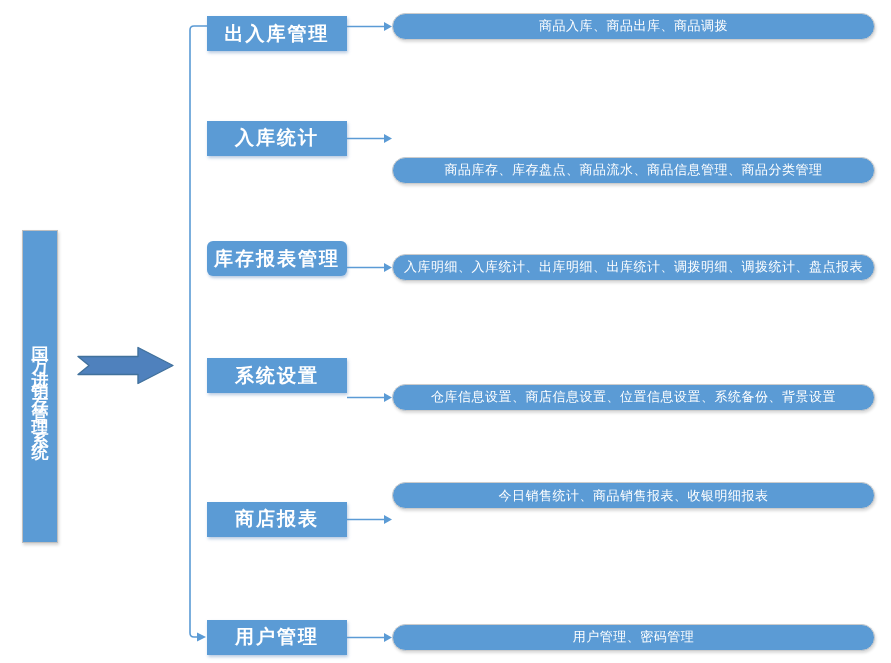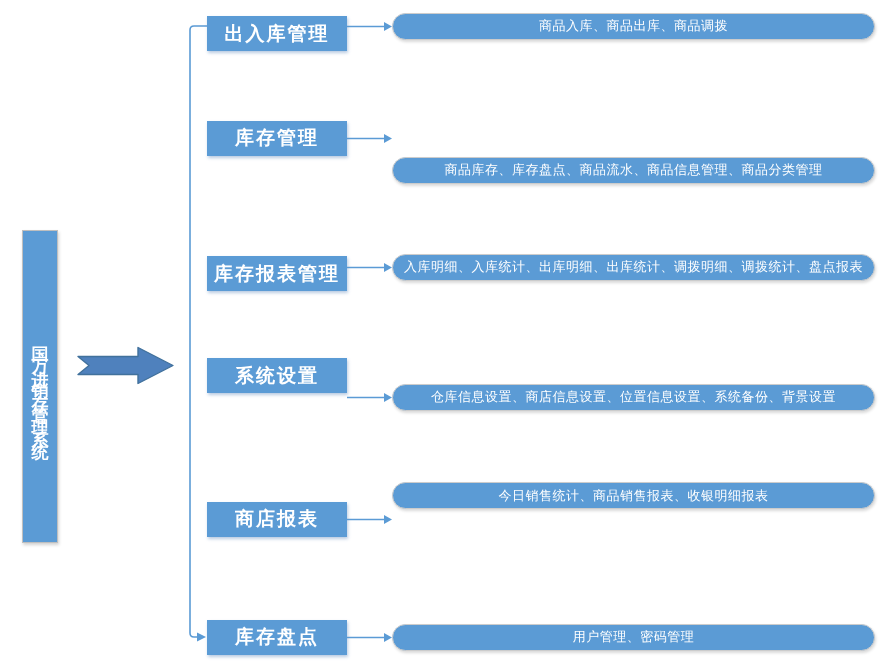--- a/index.html
+++ b/index.html
@@ -136,33 +136,33 @@
         <line x1="0" y1="6.5" x2="37" y2="6.5" style="stroke:var(--connector); stroke-width:1.6;"></line>
         <polygon points="37,2 45,6.5 37,11" style="fill:var(--connector);"></polygon>
       </svg>
       <div class="pill" style="top: 12.5px;">
         <span class="pill-label">商品入库、商品出库、商品调拨</span>
       </div>
     </div>
 
     <div>
       <div class="branch-box" style="top: 120.5px;">
-        <span class="branch-label">库存管理</span>
+        <span class="branch-label">入库统计</span>
       </div>
       <svg class="row-arrow" width="46" height="13" viewBox="0 0 46 13" style="top: 131.5px;">
         <line x1="0" y1="6.5" x2="37" y2="6.5" style="stroke:var(--connector); stroke-width:1.6;"></line>
         <polygon points="37,2 45,6.5 37,11" style="fill:var(--connector);"></polygon>
       </svg>
       <div class="pill" style="top: 124.5px; margin-top: 32px;">
         <span class="pill-label">商品库存、库存盘点、商品流水、商品信息管理、商品分类管理</span>
       </div>
     </div>
 
     <div>
-      <div class="branch-box" style="top: 256px;">
+      <div class="branch-box" style="top: 241px; border-radius: 6px;">
         <span class="branch-label">库存报表管理</span>
       </div>
       <svg class="row-arrow" width="46" height="13" viewBox="0 0 46 13" style="top: 260.5px;">
         <line x1="0" y1="6.5" x2="37" y2="6.5" style="stroke:var(--connector); stroke-width:1.6;"></line>
         <polygon points="37,2 45,6.5 37,11" style="fill:var(--connector);"></polygon>
       </svg>
       <div class="pill" style="top: 253.5px;">
         <span class="pill-label">入库明细、入库统计、出库明细、出库统计、调拨明细、调拨统计、盘点报表</span>
       </div>
     </div>
@@ -188,21 +188,21 @@
         <line x1="0" y1="6.5" x2="37" y2="6.5" style="stroke:var(--connector); stroke-width:1.6;"></line>
         <polygon points="37,2 45,6.5 37,11" style="fill:var(--connector);"></polygon>
       </svg>
       <div class="pill" style="top: 482px;">
         <span class="pill-label">今日销售统计、商品销售报表、收银明细报表</span>
       </div>
     </div>
 
     <div>
       <div class="branch-box" style="top: 619.5px;">
-        <span class="branch-label">库存盘点</span>
+        <span class="branch-label">用户管理</span>
       </div>
       <svg class="row-arrow" width="46" height="13" viewBox="0 0 46 13" style="top: 630.5px;">
         <line x1="0" y1="6.5" x2="37" y2="6.5" style="stroke:var(--connector); stroke-width:1.6;"></line>
         <polygon points="37,2 45,6.5 37,11" style="fill:var(--connector);"></polygon>
       </svg>
       <div class="pill" style="top: 623.5px;">
         <span class="pill-label">用户管理、密码管理</span>
       </div>
     </div>
   </div>

